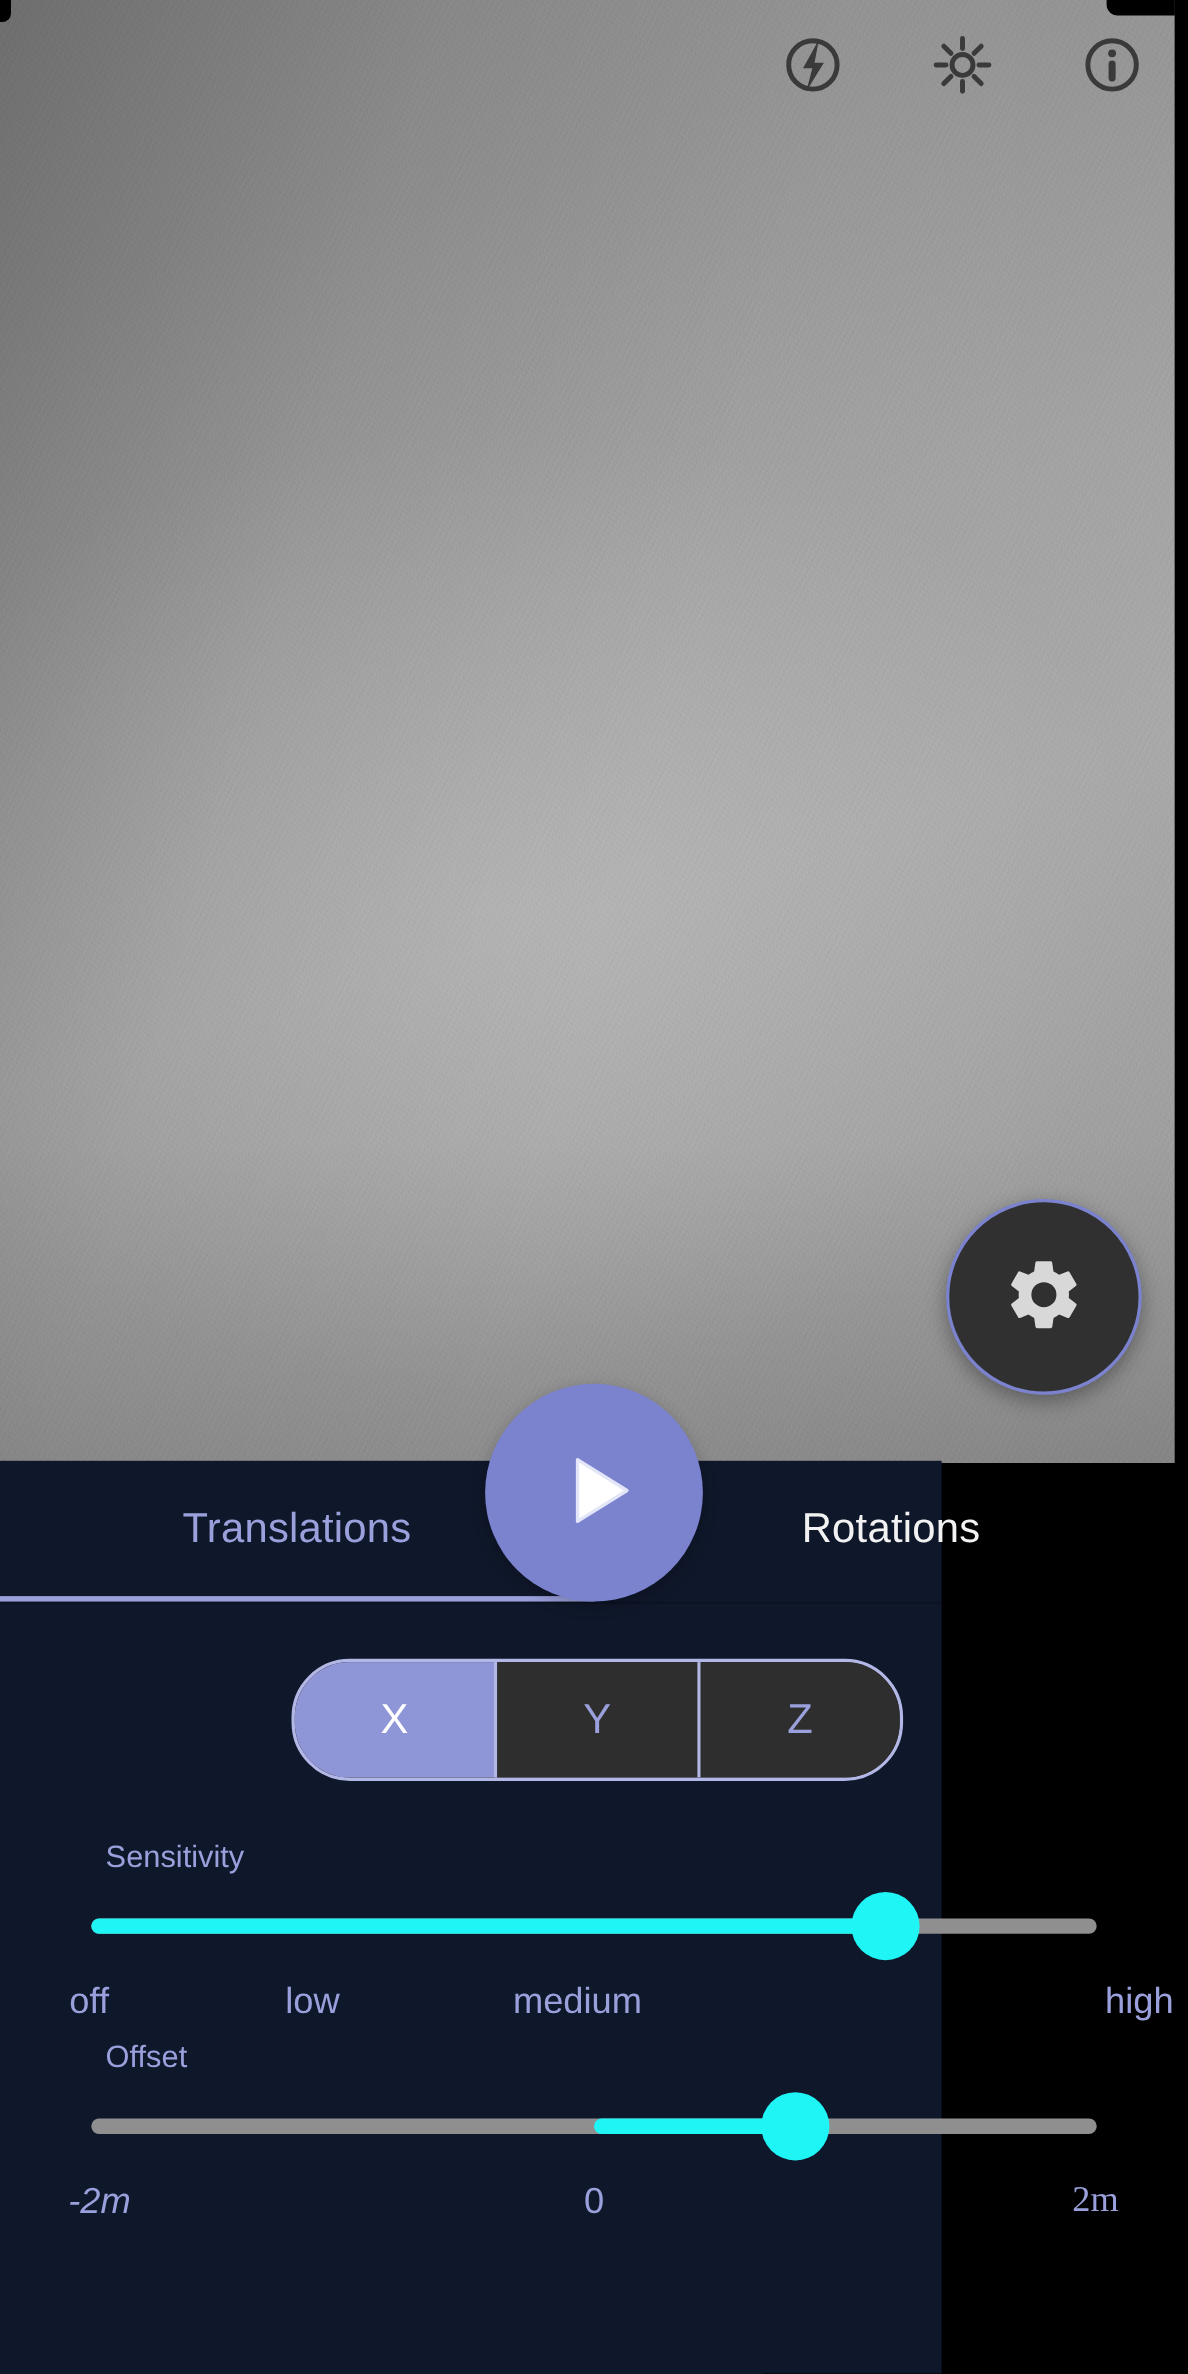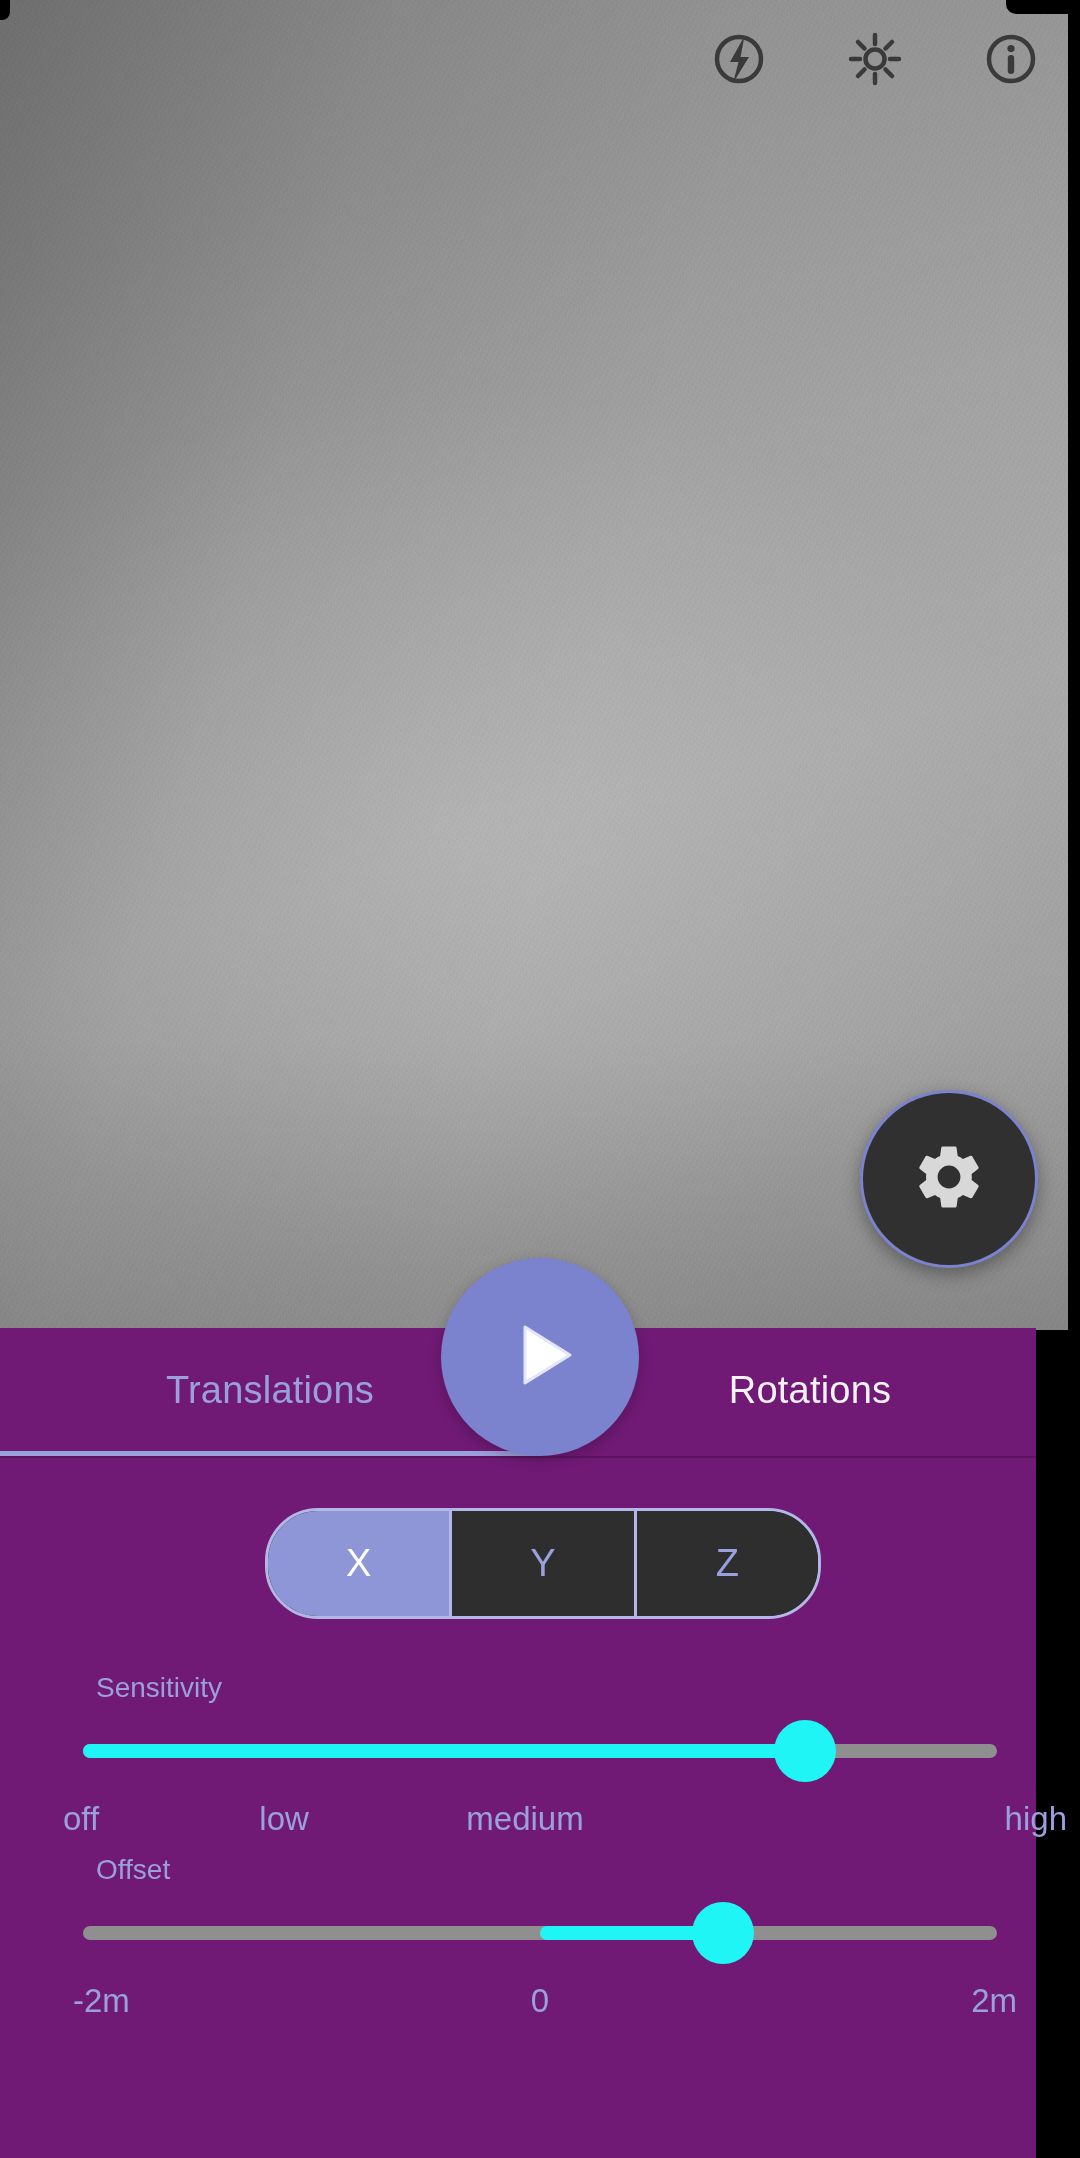--- a/index.html
+++ b/index.html
@@ -109,23 +109,23 @@
     align-items: center;
     justify-content: center;
     cursor: pointer;
   }
 
   
   #control-panel {
     position: absolute;
     left: 0;
     top: 1328px;
-    width: 1036px;
+    width: 856px;
     height: 830px;
-    background: #701a75;
+    background: #0f172a;
   }
 
   
   #tab-bar {
     position: absolute;
     left: 0; top: 0;
     width: 1080px;
     height: 125px;
     display: flex;
   }
@@ -371,19 +371,19 @@
   </div>
 
   <div class="slider-group" id="offset-group" style="top:1854px;">
     <div class="slider-title">Offset</div>
     <div class="slider-rail-wrap">
       <div class="rail-bg"></div>
       <div class="rail-fill" id="off-fill" style="left: 50%; width: 20%;"></div>
       <div class="slider-thumb" id="off-thumb" style="left: 70%;"></div>
     </div>
     <div class="tick-row" id="off-ticks">
-        <div class="tick" style="transform: translateX(0px); left: 73px;">-2m</div>
+        <div class="tick" style="transform: translateX(0px); left: 62px; font-style: italic;">-2m</div>
         <div class="tick" style="left: 540px;">0</div>
-        <div class="tick" style="transform: translateX(-100%); left: 1017px;">2m</div>
+        <div class="tick" style="transform: translateX(-100%); left: 1017px; font-family: Liberation Serif, serif;">2m</div>
       </div>
   </div>
 
 </div>
 
 </body></html>

